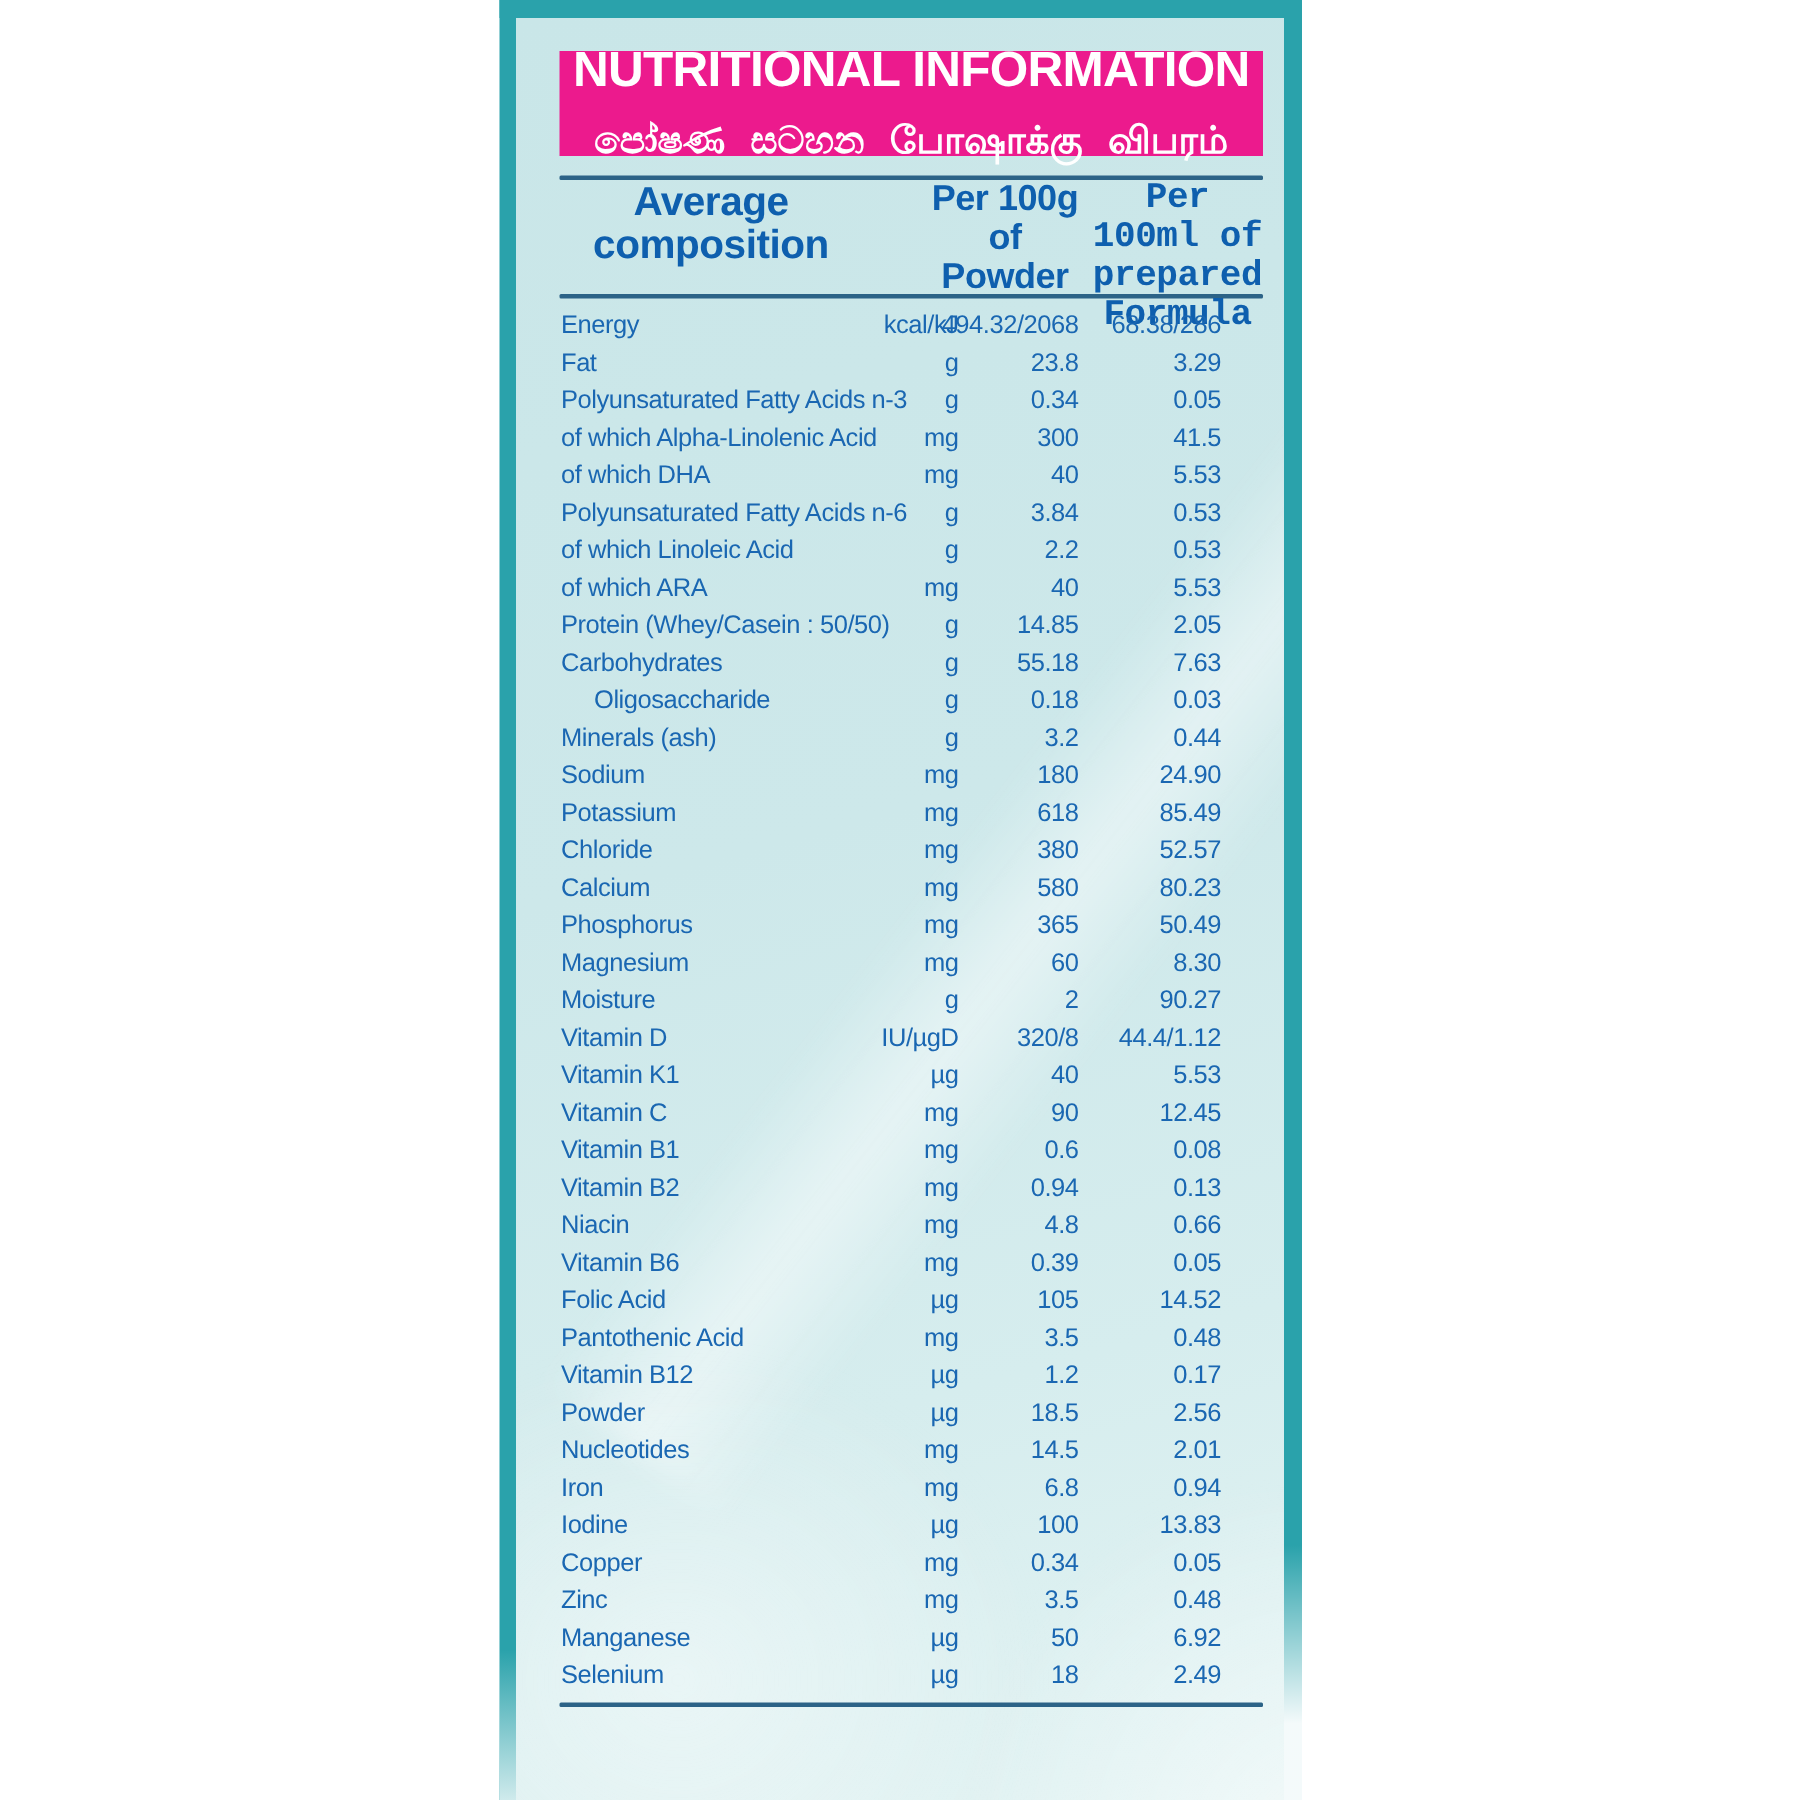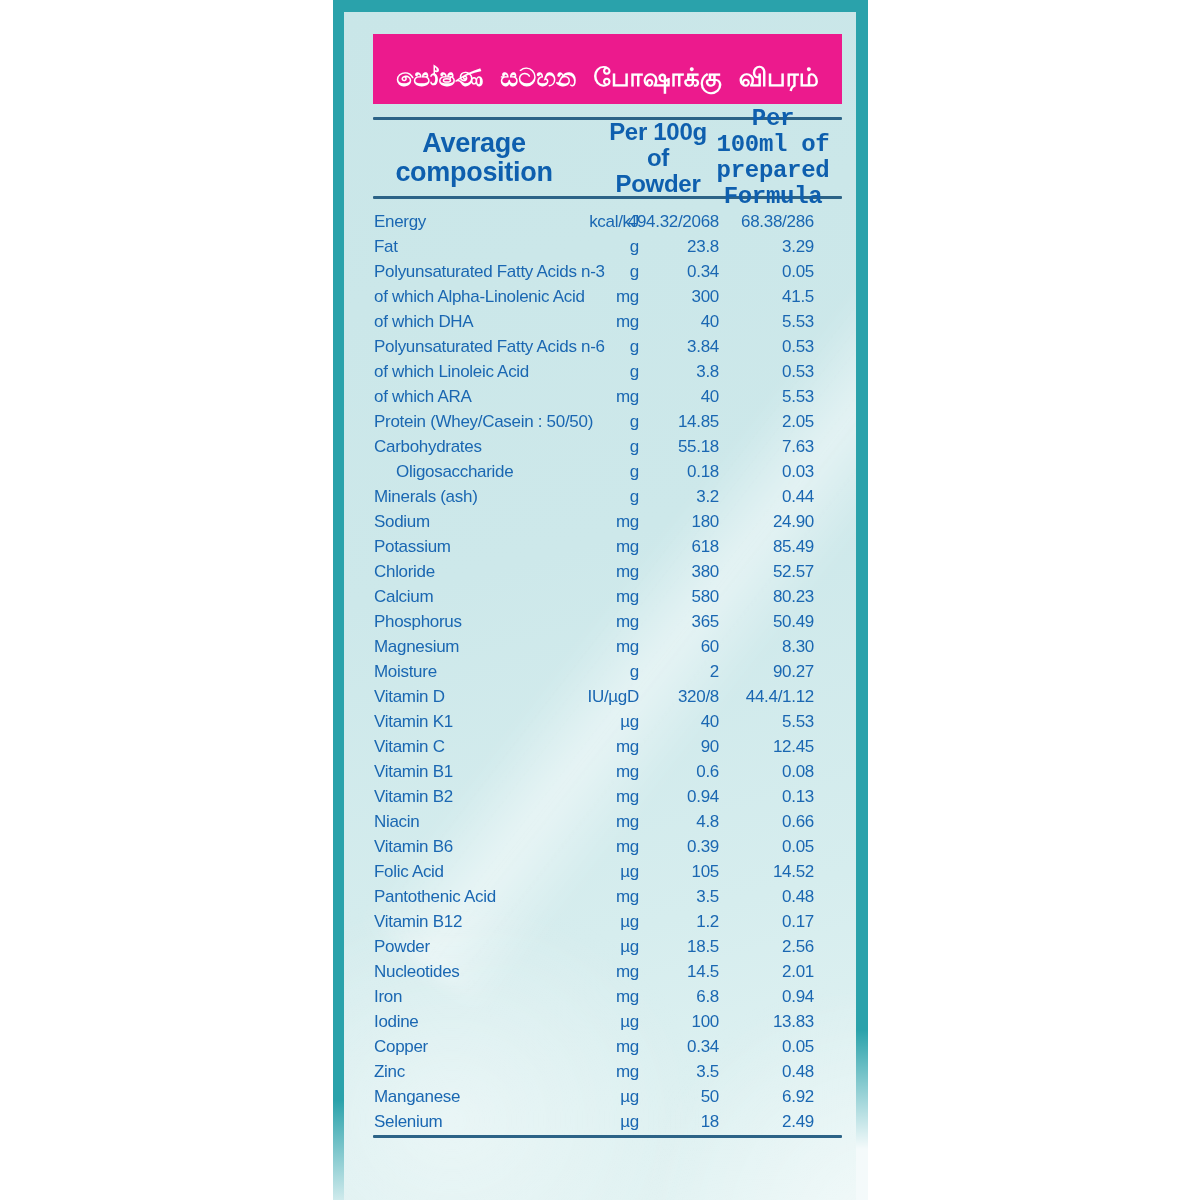--- a/index.html
+++ b/index.html
@@ -71,35 +71,35 @@
   .banner-subtitle{
     font-size:25px;font-weight:bold;word-spacing:10px;line-height:1.1;margin-top:17px;
   }
   .rule{
     height:3px;background:var(--divider-blue);
     margin:0 14px 0 29px;border-radius:1px;
   }
   .rule.top{margin-top:13px;}
   .col-headers{
     height:76px;
-    padding:0 26px 0 30px;
-    display:flex;align-items:center;
+    padding:0 14px 0 30px;
+    display:flex;
     color:var(--heading-blue);font-weight:bold;
   }
   .avg-title{
     width:200px;font-size:27px;line-height:1.08;text-align:center;letter-spacing:-0.3px;
   }
   .col-spacer{flex:1;}
   .colh{font-size:24px;line-height:1.08;text-align:center;letter-spacing:-0.3px;}
   .colh.g{width:100px;}
   .colh.ml{width:114px;margin-left:8px;font-family:Liberation Mono, monospace;}
 
   .rows{padding:8px 42px 0 30px;}
   .row{
-    display:flex;align-items:flex-end;height:25px;
+    display:flex;align-items:flex-start;height:25px;
     color:var(--text-blue);
     font-size:17px;letter-spacing:-0.3px;white-space:nowrap;
   }
   .row .name{flex:1 1 0;min-width:0;overflow:visible;}
   .row.indent .name{padding-left:22px;}
   .row .unit{width:70px;text-align:right;flex:0 0 auto;}
   .row .v1{width:80px;text-align:right;direction:rtl;flex:0 0 auto;}
   .row .v2{width:95px;text-align:right;direction:rtl;flex:0 0 auto;}
   .rule.bottom{margin-top:3px;}
 </style>
@@ -107,20 +107,21 @@
 <body>
 
 <div class="page">
   <div class="label">
     <div class="sheen s1"></div>
     <div class="sheen s2"></div>
     <div class="sheen s3"></div>
 
     <div class="content">
       <div class="pink-banner">
+        <div class="banner-title">NUTRITIONAL INFORMATION</div>
         <div class="banner-subtitle">පෝෂණ සටහන போஷாக்கு விபரம்</div>
       </div>
 
       <div class="rule top"></div>
 
       <div class="col-headers">
         <div class="avg-title">Average composition</div>
         <div class="col-spacer"></div>
         <div class="colh g">Per 100g of Powder</div>
         <div class="colh ml">Per 100ml of prepared Formula</div>
@@ -161,21 +162,21 @@
           </div>
           <div class="row">
             <div class="name">Polyunsaturated Fatty Acids n-6</div>
             <div class="unit">g</div>
             <div class="v1">3.84</div>
             <div class="v2">0.53</div>
           </div>
           <div class="row">
             <div class="name">of which Linoleic Acid</div>
             <div class="unit">g</div>
-            <div class="v1">3.8</div>
+            <div class="v1">2.2</div>
             <div class="v2">0.53</div>
           </div>
           <div class="row">
             <div class="name">of which ARA</div>
             <div class="unit">mg</div>
             <div class="v1">40</div>
             <div class="v2">5.53</div>
           </div>
           <div class="row">
             <div class="name">Protein (Whey/Casein : 50/50)</div>

